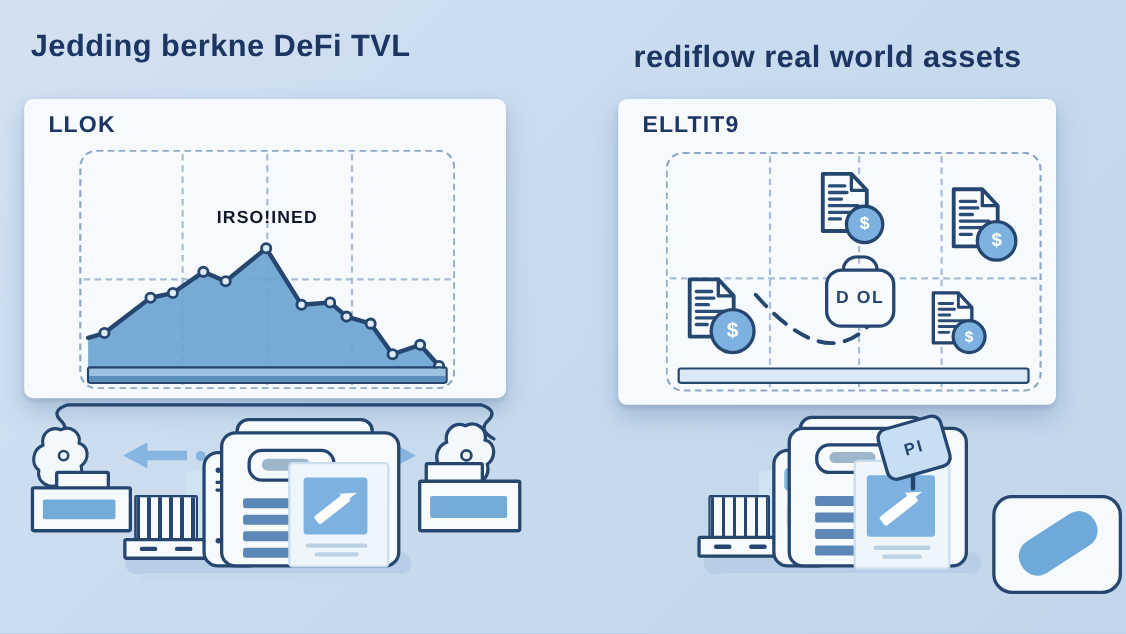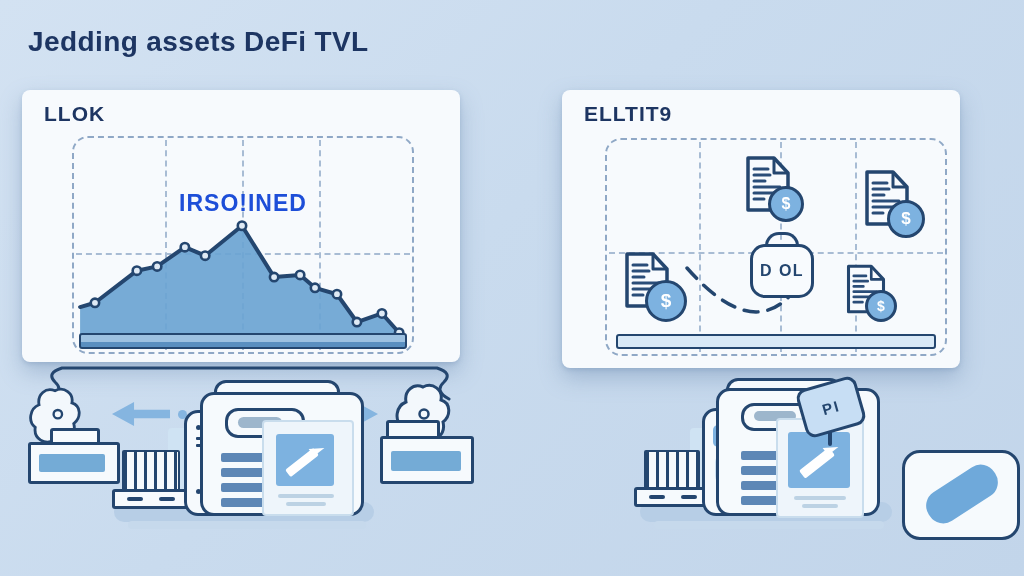--- a/index.html
+++ b/index.html
@@ -13,21 +13,21 @@
 
   
   .card{position:absolute;background:#f7fafd;border-radius:8px;
         box-shadow:0 10px 22px rgba(96,128,168,.38),0 2px 4px rgba(96,128,168,.25);}
   .card-label{position:absolute;left:22px;top:12px;font-size:21px;font-weight:800;color:#1d3562;letter-spacing:1px;}
 
   
   .plotbox{position:absolute;border:2px dashed #8fa8c6;border-radius:16px;}
   .grid-v{position:absolute;top:2px;bottom:2px;width:0;border-left:2px dashed #a8bcd4;}
   .grid-h{position:absolute;left:2px;right:2px;height:0;border-top:2px dashed #a8bcd4;}
-  .annotation{position:absolute;left:0;right:0;text-align:center;font-size:23px;font-weight:800;color:#1d4ed8;letter-spacing:1px;}
+  .annotation{position:absolute;left:0;right:0;text-align:center;font-size:16px;font-weight:800;color:#0f172a;letter-spacing:1px;}
   .rate-text{position:absolute;font-size:21px;font-weight:800;color:#58a4da;letter-spacing:.5px;}
   #tvl-chart{position:absolute;left:0;top:0;}
 
   .pedestal{position:absolute;border:2.5px solid #24466f;border-radius:3px;}
   .pedestal-left{left:5px;right:5px;bottom:3px;height:12px;
      background:linear-gradient(#9dc1e1 0 55%,#5a8fc0 55% 100%);}
   .pedestal-right{left:9px;right:9px;bottom:5px;height:11px;background:#d9e9f7;}
 
   
   .doc{position:absolute;}
@@ -85,21 +85,22 @@
       <path d="M4 4 H30 L44 19 V56 H4 Z" fill="#f8fbfe" stroke="#24466f" stroke-width="3.5" stroke-linejoin="round"></path>
       <path d="M30 4 V19 H44" fill="none" stroke="#24466f" stroke-width="3" stroke-linejoin="round"></path>
       <path d="M10 15 H24 M10 21 H26 M10 27 H21 M10 33 H36 M10 39 H30 M10 45 H20" stroke="#2a4d78" stroke-width="3" stroke-linecap="round"></path>
     </g>
     <path id="blob-shape" d="M30 5 C40 0 50 8 48 18 C58 21 58 34 50 40 C53 52 42 62 31 57 C19 64 7 56 9 44 C1 38 3 24 13 20 C11 9 20 1 30 5 Z"></path>
   </defs>
 </svg>
 
 <div id="stage">
 
-  <div class="title" style="left:28px;top:26px;">Jedding assets DeFi TVL</div>
+  <div class="title" style="left:28px;top:26px;">Jedding berkne DeFi TVL</div>
+  <div class="title" style="left:576px;top:36px;">rediflow real world assets</div>
 
   <div class="card" style="left:22px;top:90px;width:438px;height:272px;">
     <div class="card-label">LLOK</div>
     <div class="plotbox" style="left:50px;top:46px;width:338px;height:214px;">
       <div class="grid-v" style="left:91px;"></div>
       <div class="grid-v" style="left:168px;"></div>
       <div class="grid-v" style="left:245px;"></div>
       <div class="grid-h" style="top:115px;"></div>
       <svg id="tvl-chart" width="338" height="214" viewBox="0 0 338 214">
           <path d="M6.084,200.09 L6.084,169.06 L20.956,164.78 L62.868,132.68 L83.14800000000001,128.4 L110.86399999999999,109.14 L131.144,117.7 L167.98600000000002,87.74 L200.09600000000003,139.1 L226.122,136.96 L240.99399999999997,149.8 L262.964,156.22 L282.906,184.04 L307.918,175.48 L325.156,194.74 L325.156,200.09 Z" fill="#6ba4d2" fill-opacity="0.92" stroke="none"></path>

